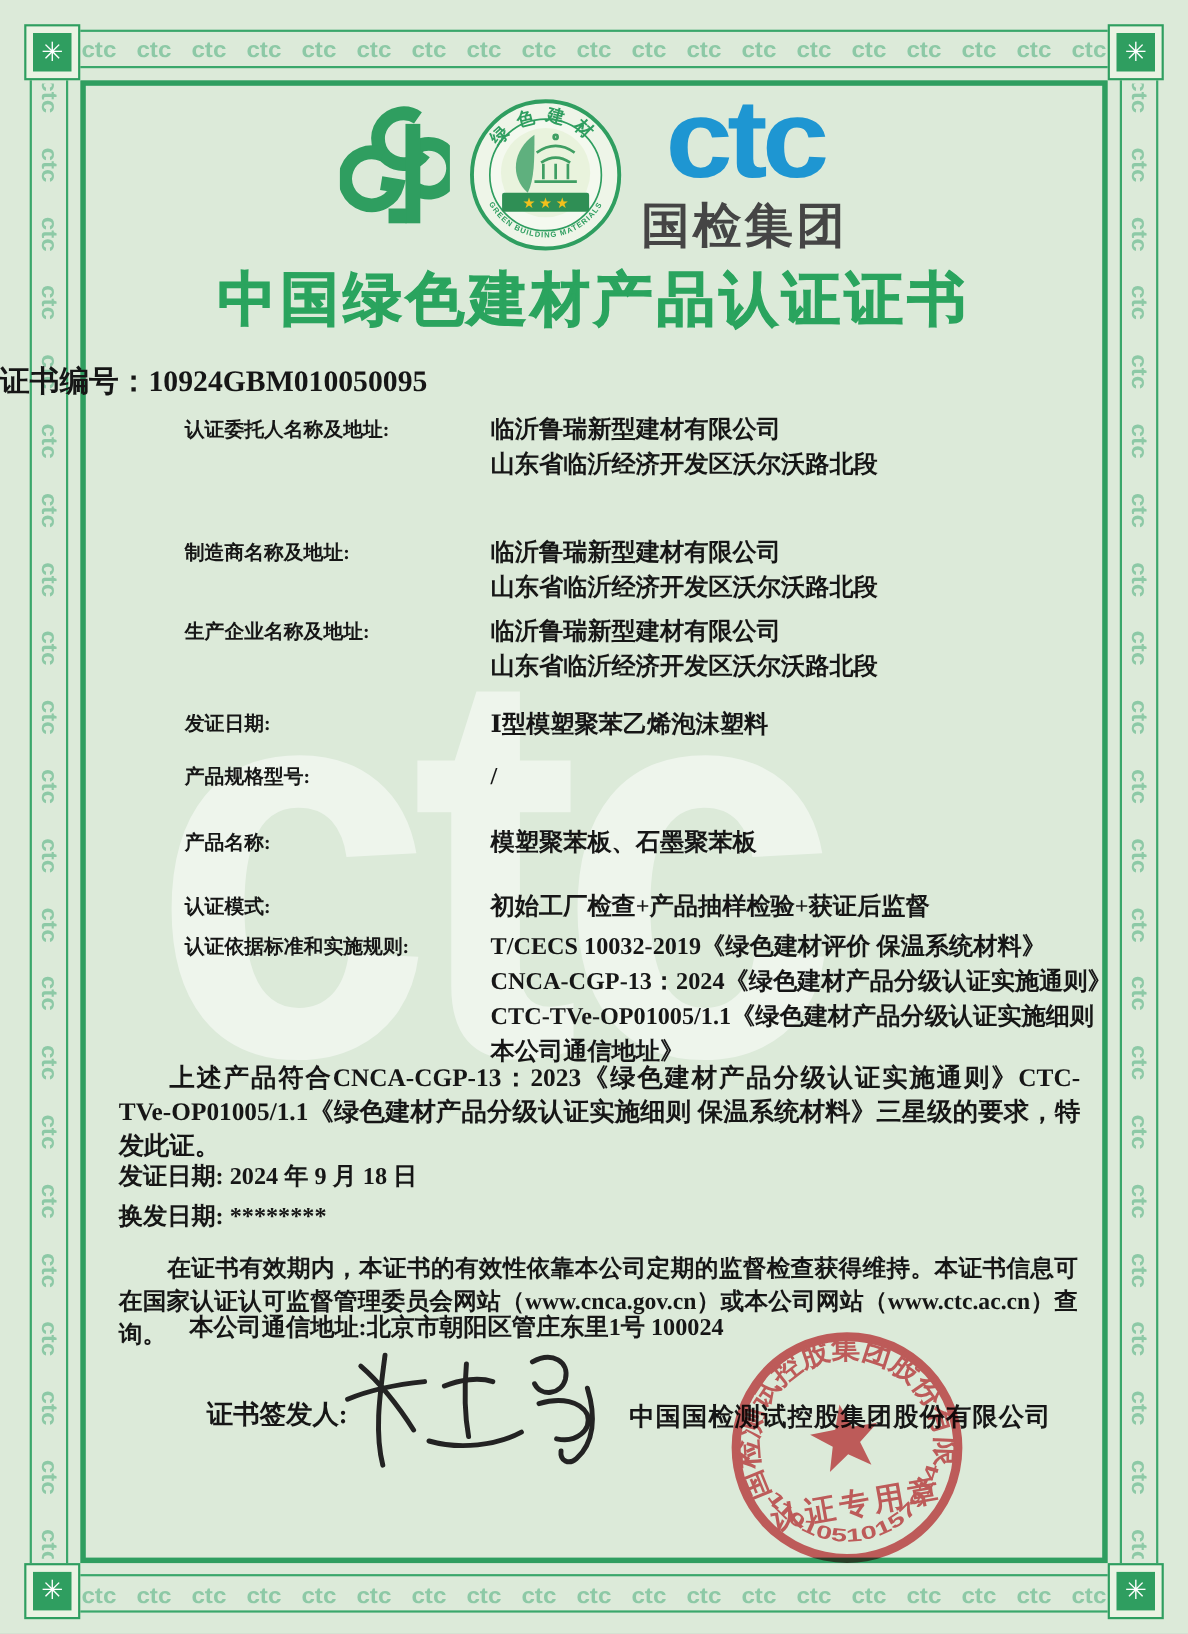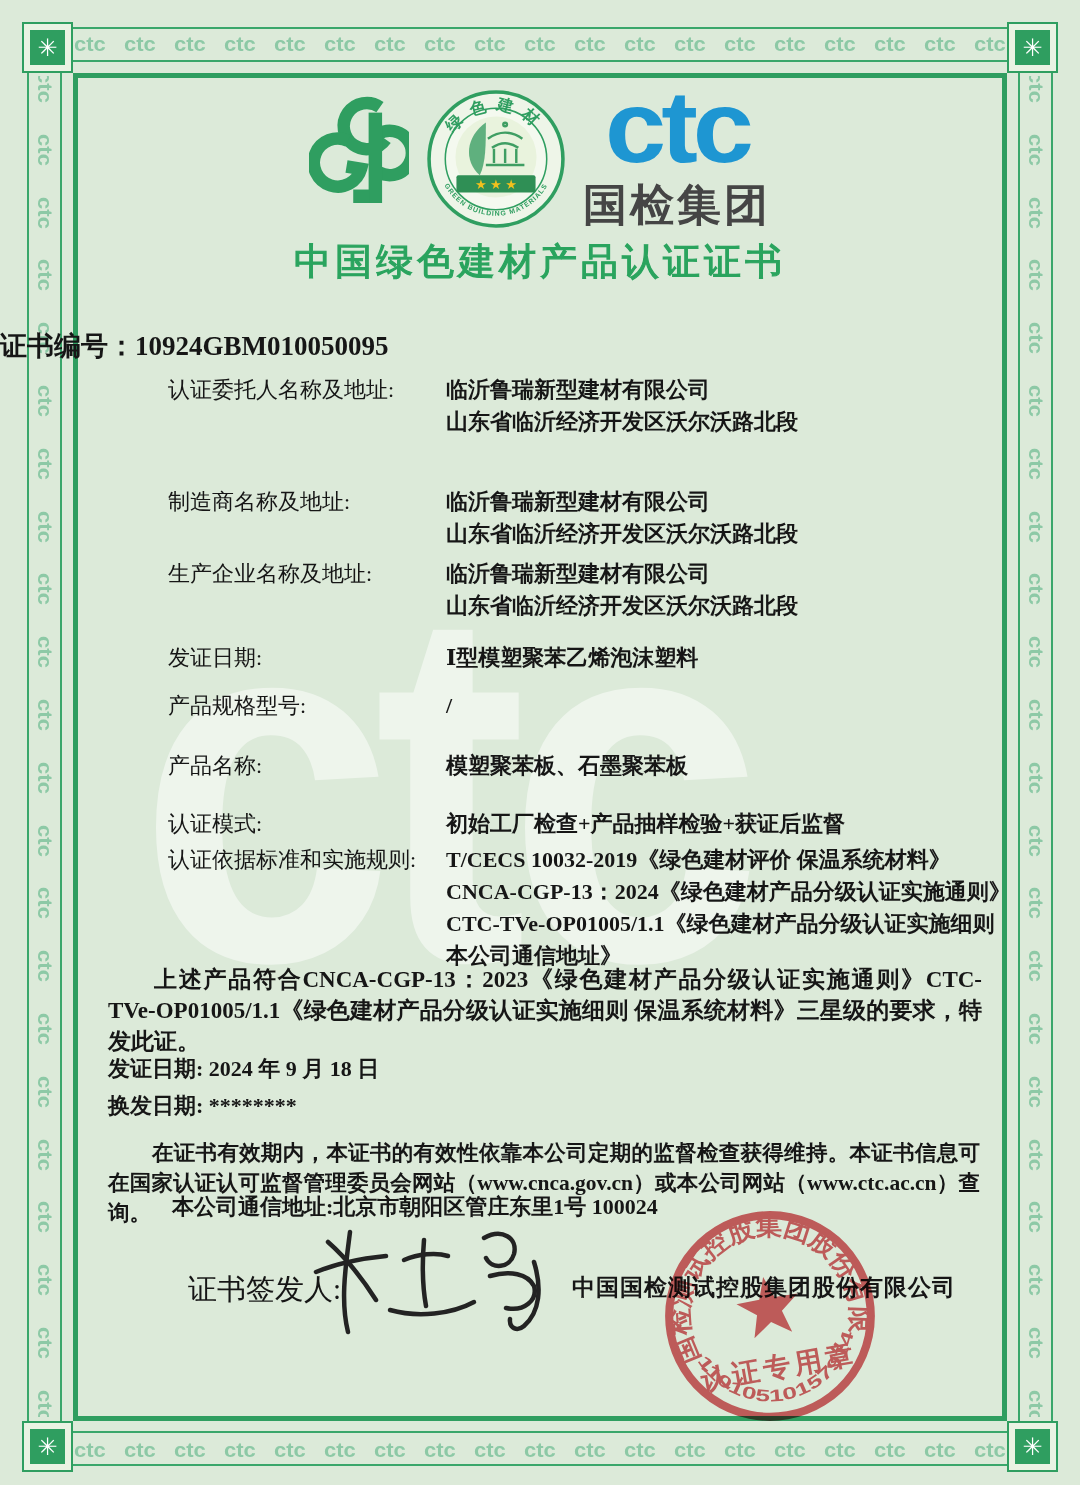--- a/index.html
+++ b/index.html
@@ -31,27 +31,27 @@
     font-weight:bold;font-size:460px;line-height:1;letter-spacing:-20px;color:rgba(255,255,255,0.5);
     transform:scaleY(1.1);pointer-events:none;}
   
   .logos{position:absolute;top:88px;left:0;right:0;display:flex;justify-content:center;
     align-items:flex-start;gap:16px;}
   .ctc-logo{display:flex;flex-direction:column;align-items:center;margin-top:-6px;}
   .ctc-word{font-family:"Liberation Sans","DejaVu Sans",sans-serif;font-weight:bold;
     font-size:110px;line-height:.82;letter-spacing:-5px;color:#1e96d2;transform:scaleY(.92);}
   .ctc-name{font-size:44px;font-weight:bold;color:#454545;letter-spacing:3px;margin-top:4px;
     font-family:"Liberation Sans","DejaVu Sans",sans-serif;}
-  .title{position:absolute;top:237px;left:0;right:0;text-align:center;font-size:37px;font-weight:400;
+  .title{position:absolute;top:237px;left:0;right:0;text-align:center;font-size:53px;font-weight:700;
     color:#2aa45e;letter-spacing:4px;-webkit-text-stroke:1.2px #2aa45e;}
   .certno{position:absolute;top:328px;left:0;right:0;font-size:27px;font-weight:bold;}
   
   .fields{position:absolute;top:374px;left:168px;right:90px;}
   .frow{display:flex;min-height:32px;}
-  .flabel{flex:none;width:278px;font-size:22px;font-weight:normal;line-height:32px;}
+  .flabel{flex:none;width:278px;font-size:18px;font-weight:bold;line-height:32px;}
   .fvals{flex:1;}
   .fline{font-size:22px;font-weight:bold;line-height:32px;white-space:nowrap;}
   .frow:nth-child(1){margin-bottom:12px}
   .frow:nth-child(2){margin-bottom:4px}
   .frow:nth-child(3){margin-bottom:8px}
   .frow:nth-child(4){margin-bottom:20px}
   .frow:nth-child(5){margin-bottom:16px}
   .frow:nth-child(6){margin-bottom:28px}
   .frow:nth-child(7){margin-bottom:26px}
   .frow:nth-child(8){margin-bottom:4px}
@@ -60,21 +60,21 @@
     line-height:31px;text-indent:46px;text-align:justify;}
   .dates{position:absolute;top:1054px;left:108px;right:96px;height:76px;font-size:22px;font-weight:bold;}
   .d-issue{position:absolute;left:0;top:0;}
   .d-valid{position:absolute;left:502px;top:2px;}
   .d-reissue{position:absolute;left:0;top:37px;}
   .notice{position:absolute;top:1138px;left:108px;right:100px;font-size:21.5px;font-weight:bold;
     line-height:30px;text-indent:44px;text-align:justify;}
   .address{position:absolute;top:1192px;left:108px;right:100px;font-size:22px;font-weight:bold;
     text-indent:64px;}
   
-  .sign-label{position:absolute;left:188px;top:1270px;font-size:29px;font-weight:normal;}
+  .sign-label{position:absolute;left:188px;top:1270px;font-size:24px;font-weight:bold;}
   .signature{position:absolute;left:288px;top:1212px;}
   .company{position:absolute;left:572px;top:1272px;font-size:23px;font-weight:bold;letter-spacing:1px;}
   .stamp{position:absolute;left:658px;top:1204px;mix-blend-mode:multiply;opacity:.93;}
 </style>
 </head>
 <body>
 
 <div class="page">
 
   <div class="watermark">ctc</div>

